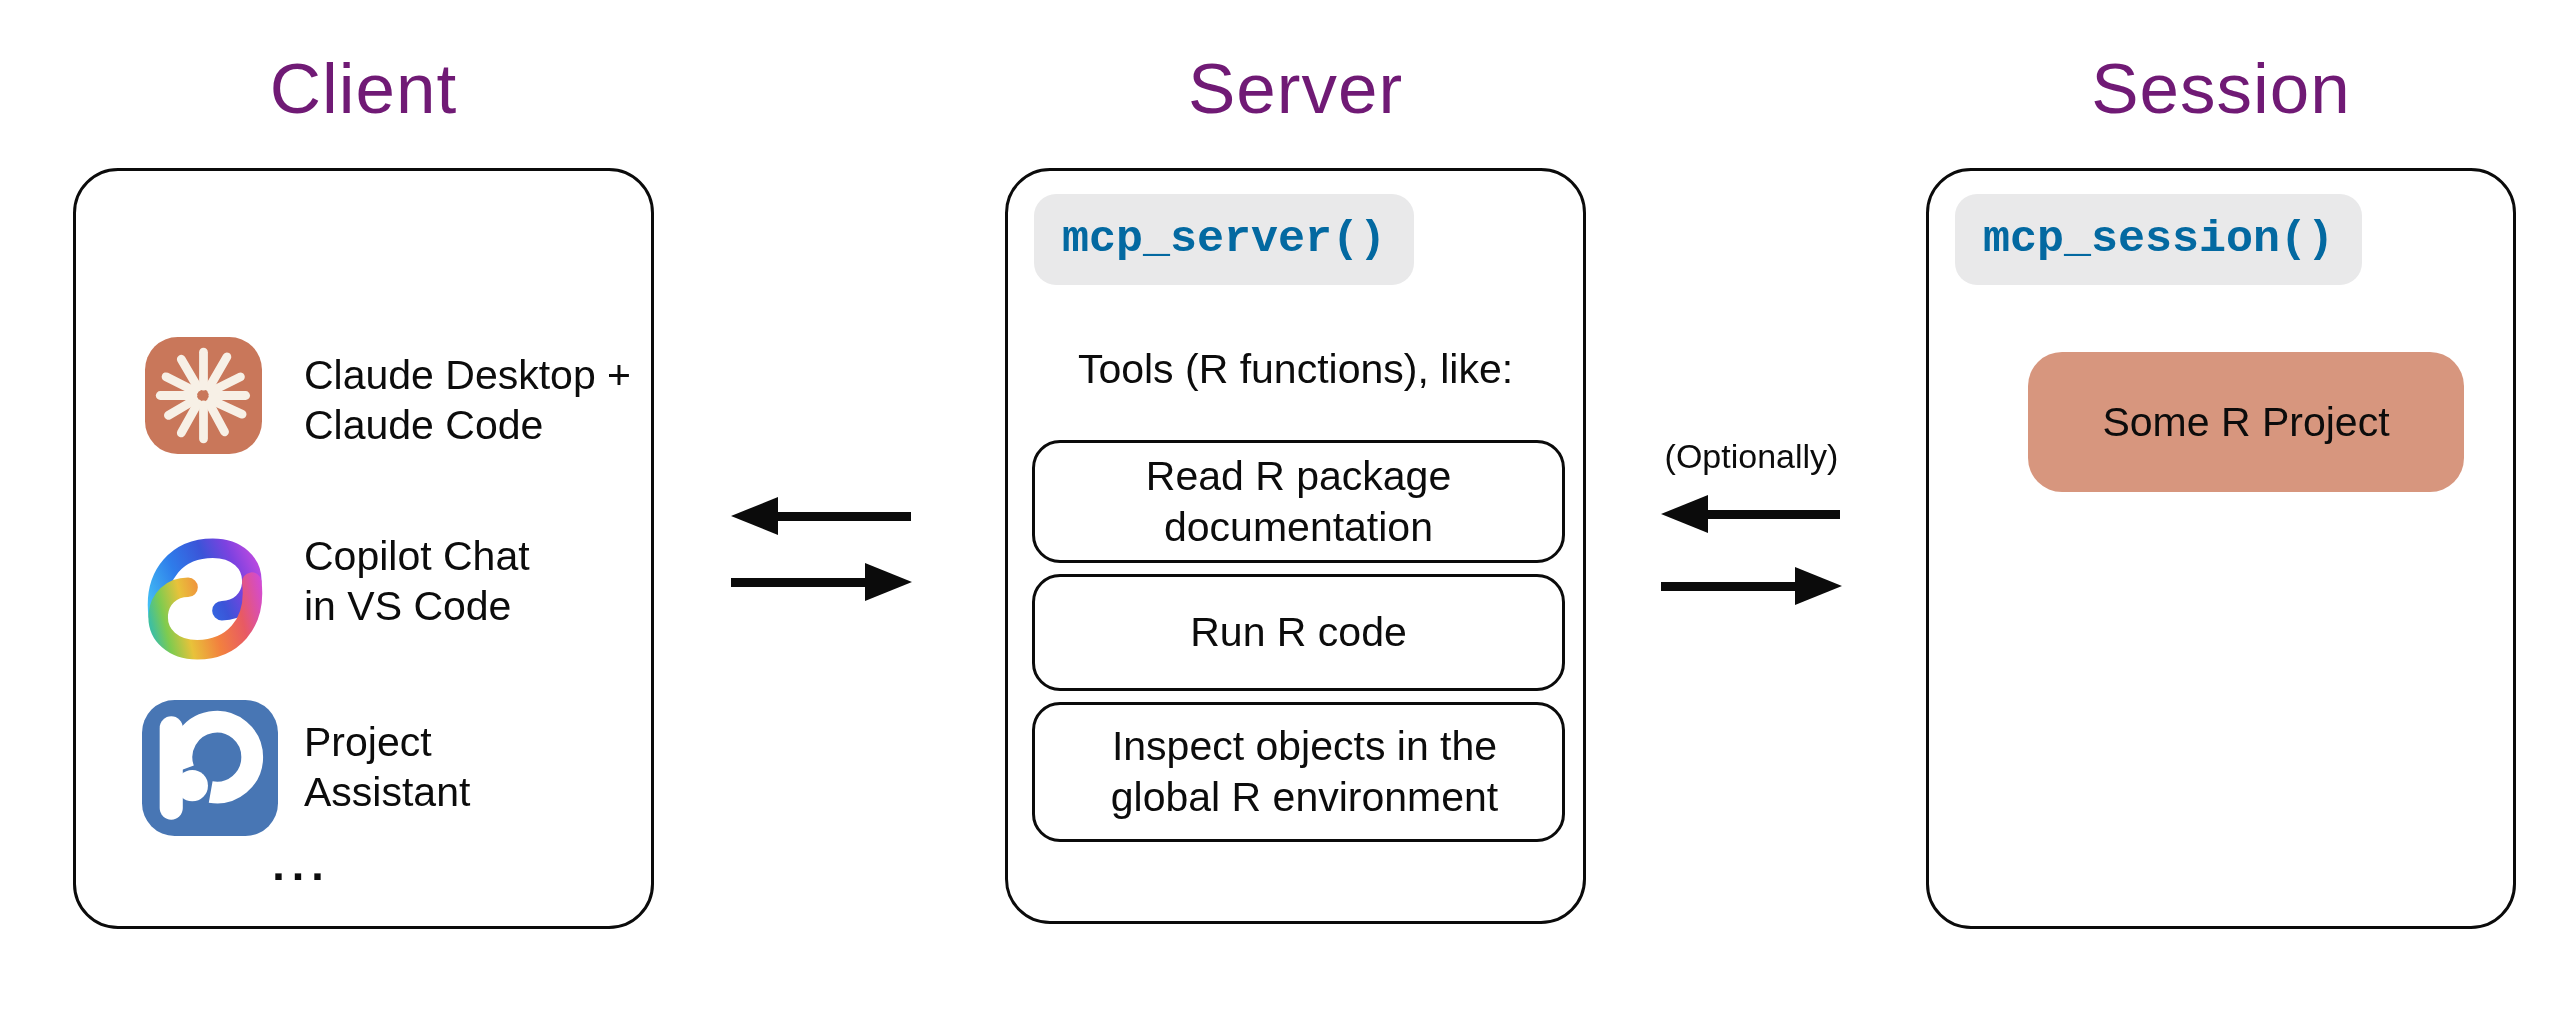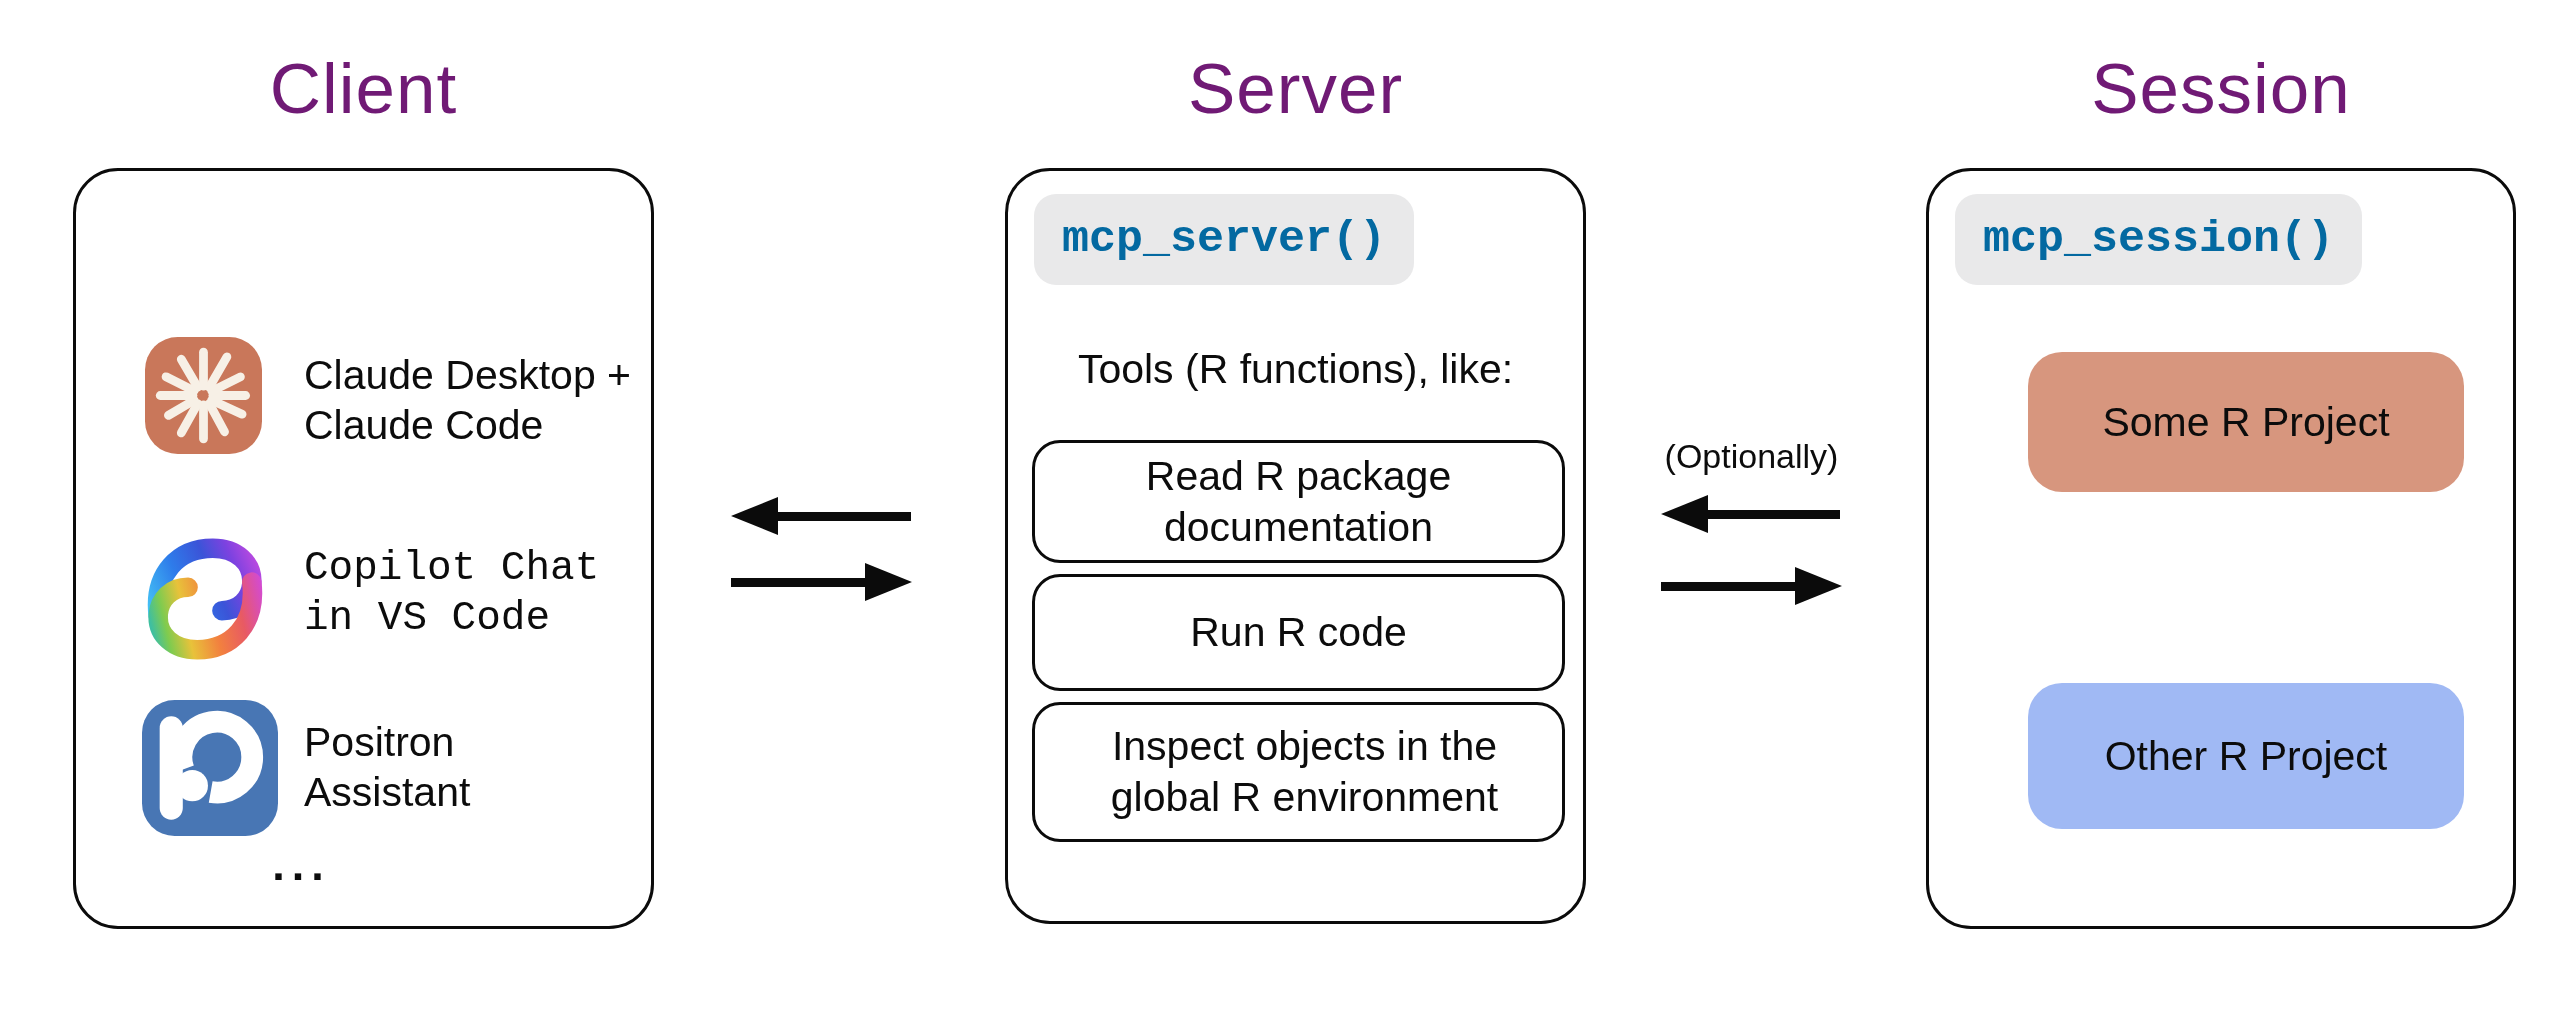--- a/index.html
+++ b/index.html
@@ -118,35 +118,35 @@
             <stop offset="0.46" stop-color="#F2803F"></stop>
             <stop offset="0.70" stop-color="#E8C23A"></stop>
             <stop offset="0.88" stop-color="#7FCB4F"></stop>
             <stop offset="1" stop-color="#3FBFA0"></stop>
           </linearGradient>
         </defs>
         <path d="M14,63 C10,30 30,11 56,11 C74,11 87,22 86,38 C85,50 76,59 63,59" fill="none" stroke="url(#cpA)" stroke-width="15" stroke-linecap="round"></path>
         <path d="M86,37 C90,70 70,89 44,89 C26,89 13,78 14,62 C15,50 24,41 37,41" fill="none" stroke="url(#cpB)" stroke-width="15" stroke-linecap="round"></path>
       </svg>
     </div>
-    <div class="lines" style="top:372px;font-family:Liberation Mono, monospace;">
+    <div class="lines" style="top:360px;">
       <div>Copilot Chat</div>
       <div>in VS Code</div>
     </div>
 
     <div class="app-icon" style="left:66px;top:529px;width:136px;height:136px;">
       <svg viewBox="0 0 100 100">
         <rect x="0" y="0" width="100" height="100" rx="24" fill="#4876B4"></rect>
         <rect x="13" y="12" width="17" height="76" rx="8.5" fill="#ffffff"></rect>
         <path d="M 30.6 50.9 A 26 26 0 1 1 50.5 67.6" fill="none" stroke="#ffffff" stroke-width="16"></path>
         <circle cx="37" cy="63" r="11.5" fill="#ffffff"></circle>
       </svg>
     </div>
     <div class="lines" style="top:546px;">
-      <div>Positron</div>
+      <div>Project</div>
       <div>Assistant</div>
     </div>
 
     <div class="ellipsis">...</div>
   </div>
 
   <div class="panel server-panel">
     <div class="chip">mcp_server()</div>
     <div class="tools-label">Tools (R functions), like:</div>
 
@@ -162,23 +162,20 @@
       <div>global R environment</div>
     </div>
   </div>
 
   <div class="panel session-panel">
     <div class="chip">mcp_session()</div>
 
     <div class="project-box project-box-1" style="background: rgb(215, 150, 126);">
       <div>Some R Project</div>
     </div>
-    <div class="project-box project-box-2" style="background: rgb(160, 185, 244);">
-      <div>Other R Project</div>
-    </div>
   </div>
 
   <div class="arrow left arrow-cs-1">
     <div class="head"></div>
     <div class="shaft"></div>
   </div>
   <div class="arrow right arrow-cs-2">
     <div class="shaft"></div>
     <div class="head"></div>
   </div>

